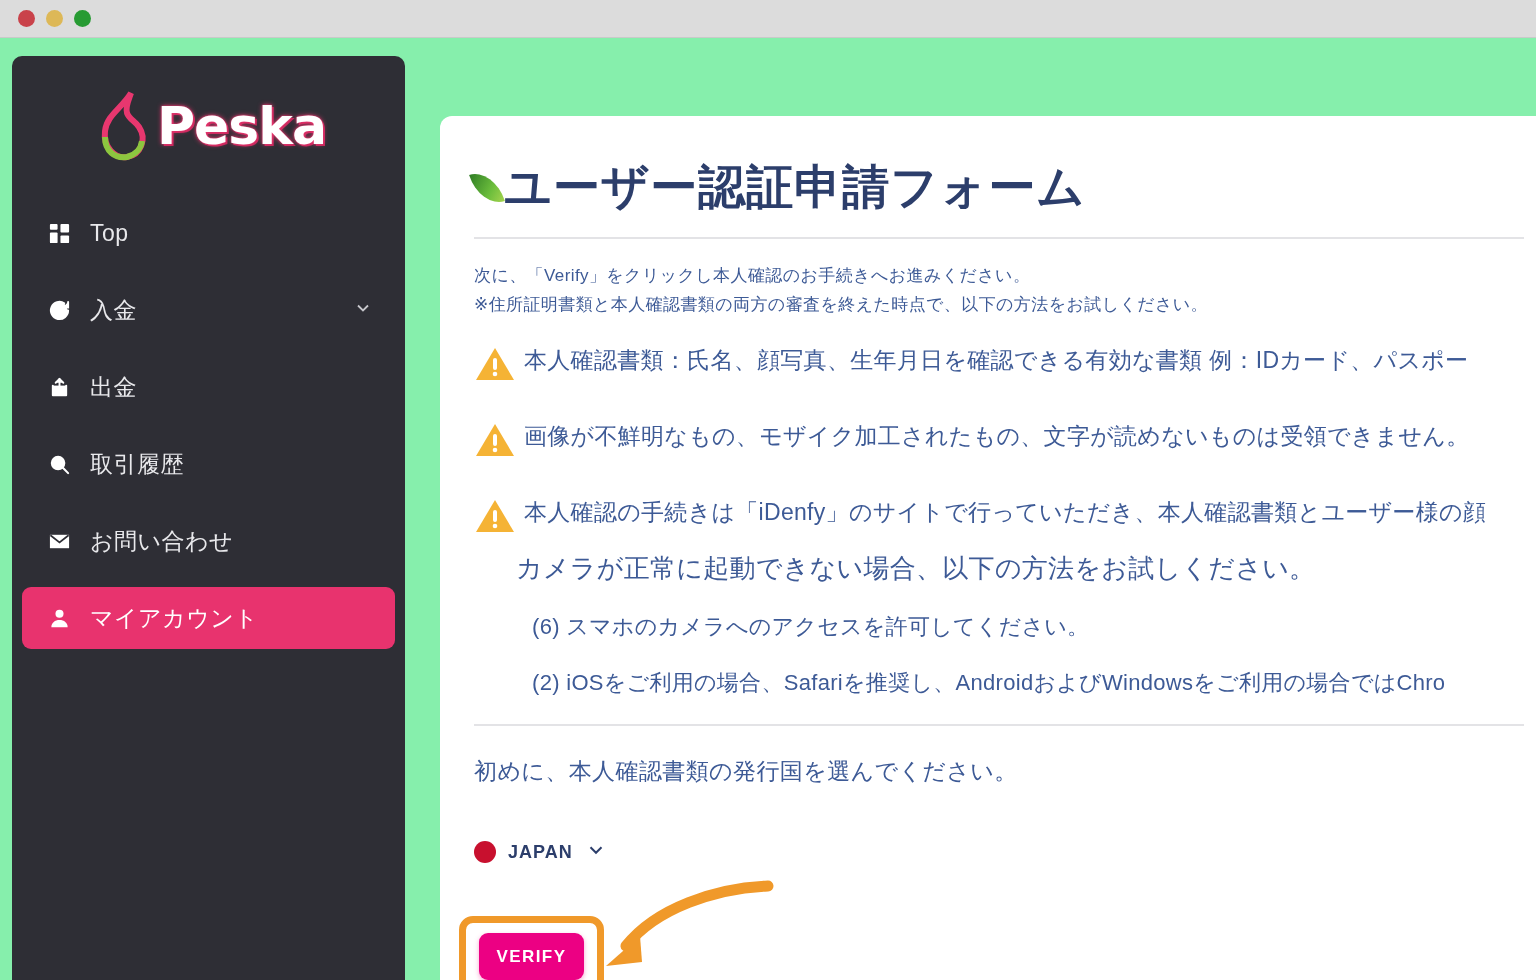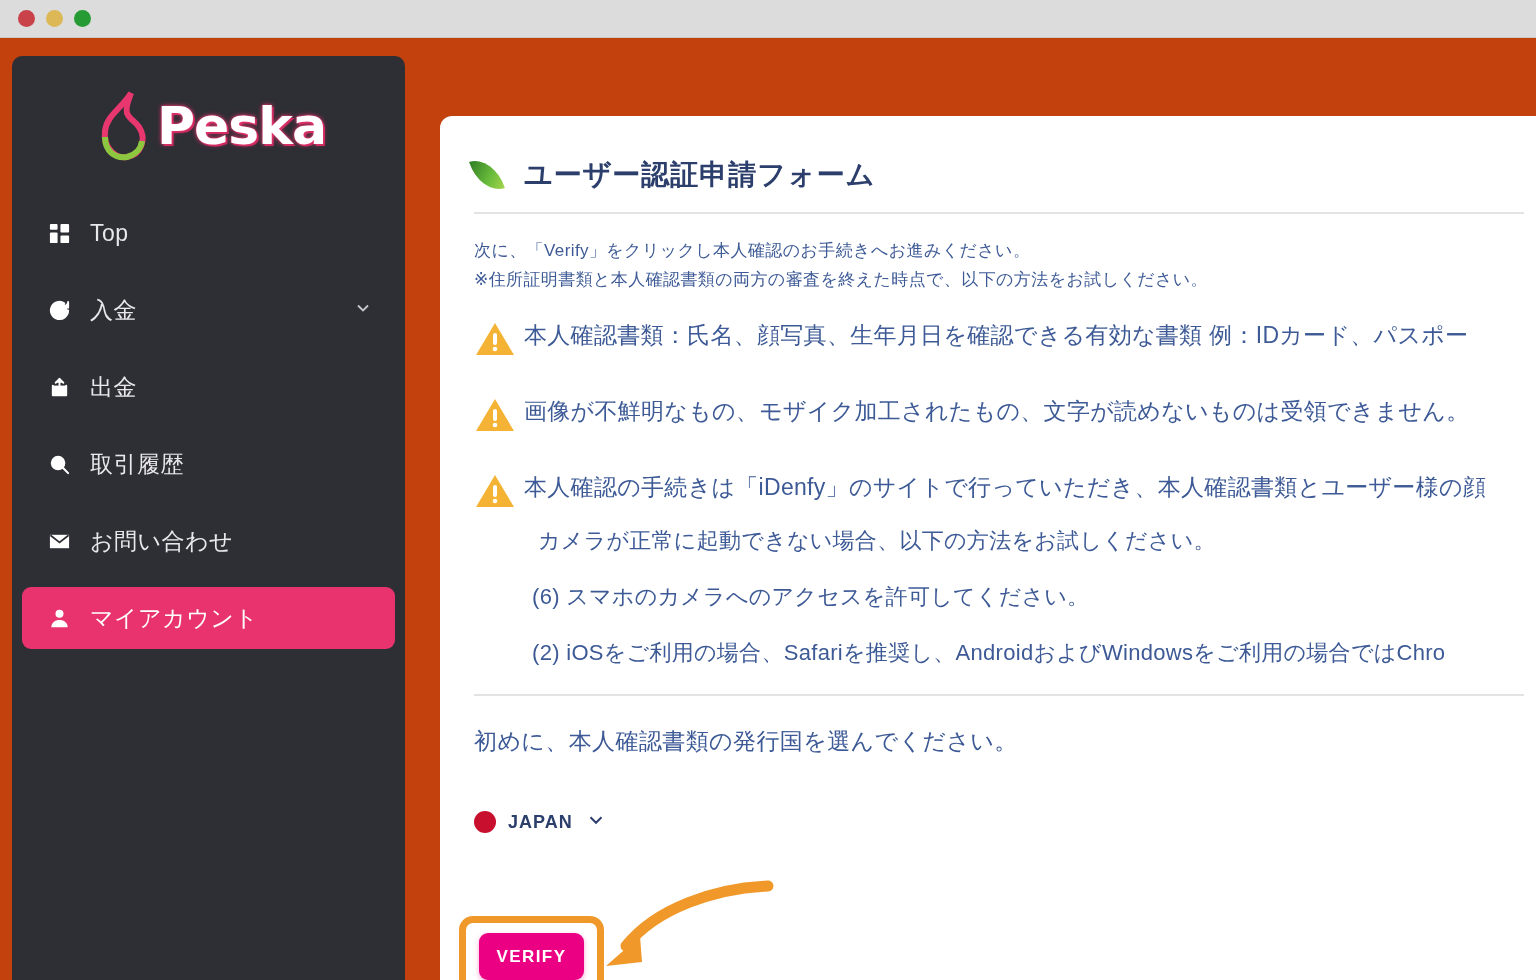--- a/index.html
+++ b/index.html
@@ -18,21 +18,21 @@
   }
   .dot{ width:17px; height:17px; border-radius:50%; }
   .dot.red{ background:#c9424a; }
   .dot.yellow{ background:#dcb košik; }
   .dot.yellow{ background:#ddb857; }
   .dot.green{ background:#279b33; }
 
   
   .page{
     position:absolute; left:0; top:38px; width:1536px; height:942px;
-    background:#c2410c;
+    background:#86efac;
     text-decoration:underline;
   }
 
   
   .sidebar{
     position:absolute; left:12px; top:18px;
     width:393px; height:930px;
     background:#2e2e35;
     border-radius:10px 10px 0 0;
     overflow:hidden;
@@ -76,22 +76,22 @@
   .card{
     position:absolute; left:440px; top:78px;
     width:1130px; height:900px;
     background:#ffffff;
     border-radius:12px 0 0 0;
     padding:40px 46px 0 34px;
     overflow:hidden;
   }
 
   .title{
-    display:flex; align-items:center; gap:24px;
-    font-size:28px; font-weight:700; color:#2c3e6b;
+    display:flex; align-items:center; gap:4px;
+    font-size:47px; font-weight:700; color:#2c3e6b;
     letter-spacing:1px; white-space:nowrap;
   }
   .leaf-icon{
     width:26px; height:36px; flex:0 0 26px;
     background:linear-gradient(135deg,#2f7d25 0%,#6bbd3c 60%,#a6d44f 100%);
     border-radius:0 100% 0 100%;
     transform:rotate(-18deg);
   }
   .rule{ height:2px; background:#e3e3e6; margin:18px 0 22px 0; }
 
@@ -104,22 +104,22 @@
   .warn-row{
     display:flex; align-items:flex-start; gap:8px;
     margin-bottom:32px; white-space:nowrap;
   }
   .warn-row.tight{ margin-bottom:12px; }
   .warn-icon{ flex:0 0 42px; margin-top:2px; }
   .warn-icon svg{ width:42px; height:38px; }
   .warn-text{ font-size:23px; color:#3d5a96; line-height:1.5; letter-spacing:0.3px; }
 
   .sub-line{
-    font-size:22px; color:#3d5a96; letter-spacing:0.3px;
-    margin:0 0 26px 64px; white-space:nowrap;
+    font-size:26px; color:#3d5a96; letter-spacing:0.3px;
+    margin:0 0 26px 42px; white-space:nowrap;
   }
   .numbered{
     font-size:22px; color:#3d5a96; letter-spacing:0.3px;
     margin:0 0 26px 58px; white-space:nowrap;
   }
 
   .rule2{ height:2px; background:#e3e3e6; margin:14px 0 30px 0; }
 
   .prompt{ font-size:23px; color:#3d5a96; letter-spacing:0.4px; white-space:nowrap; }
 

